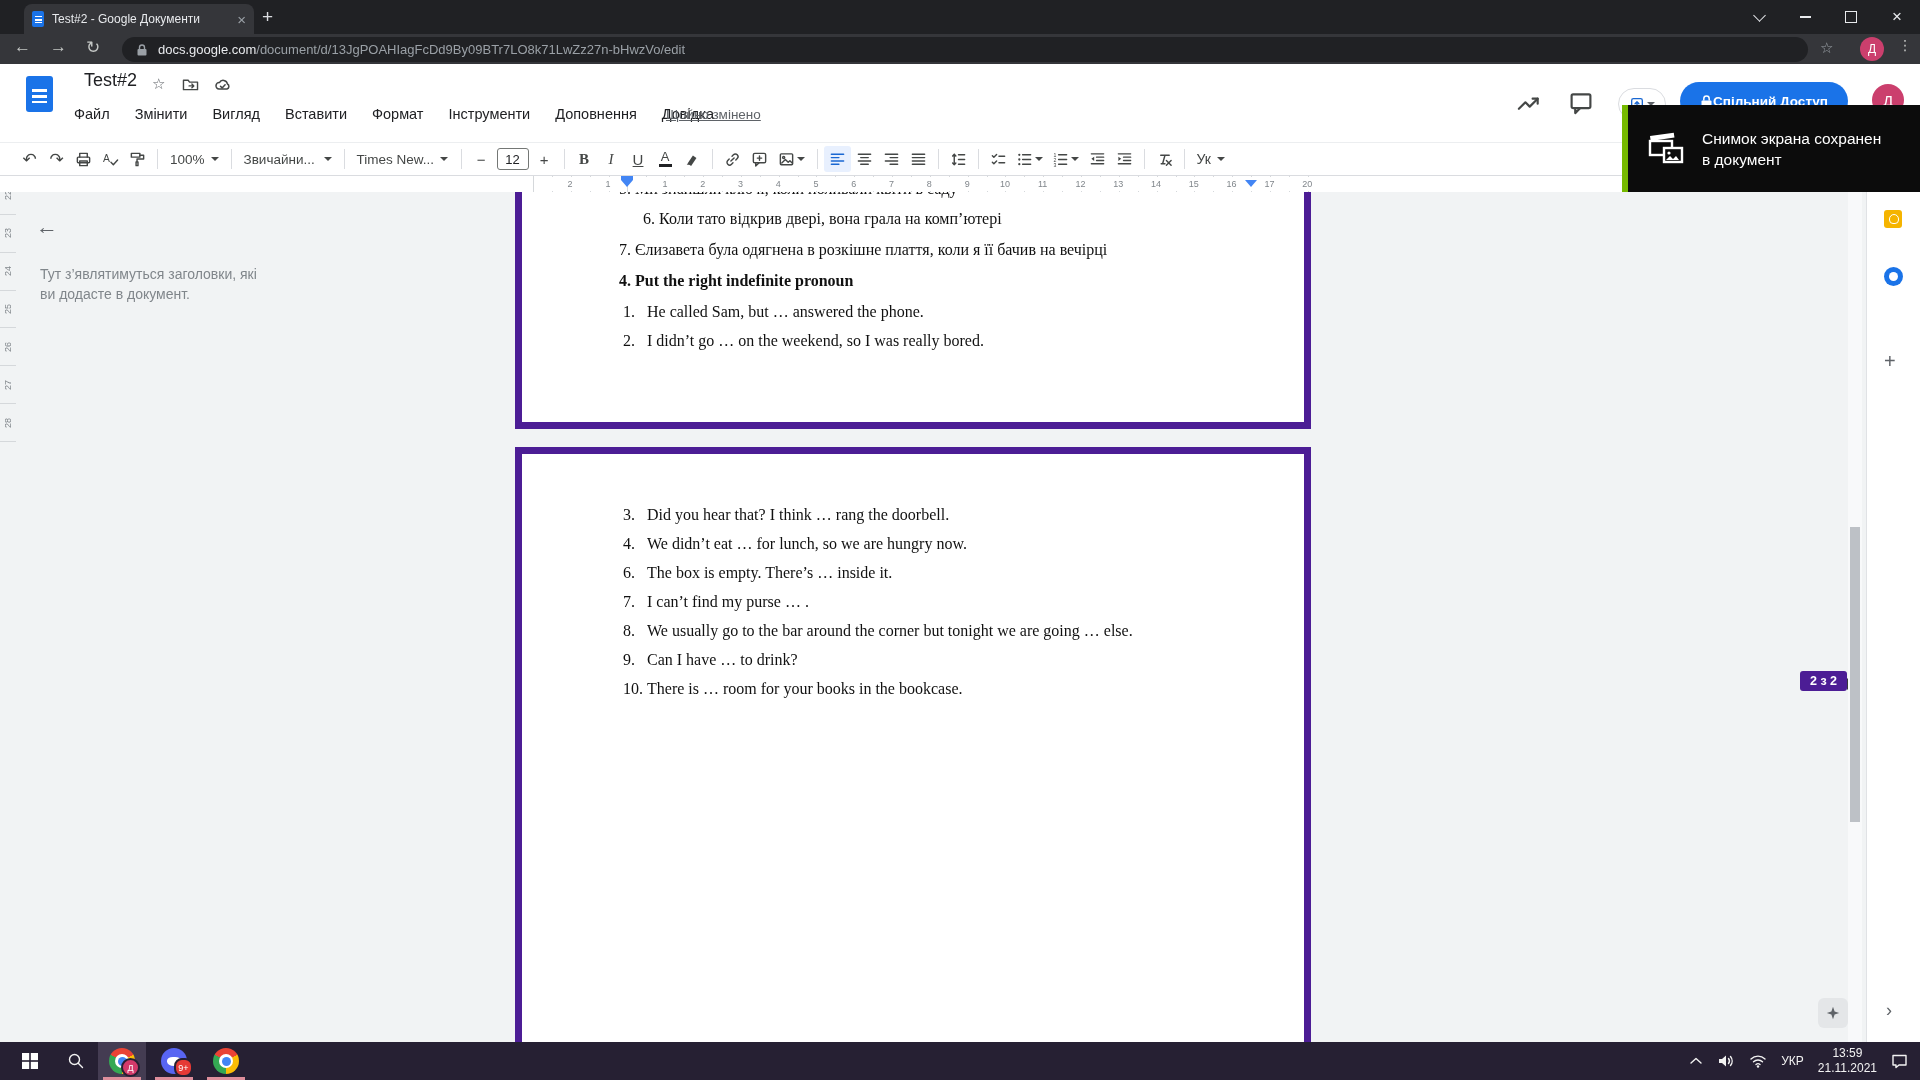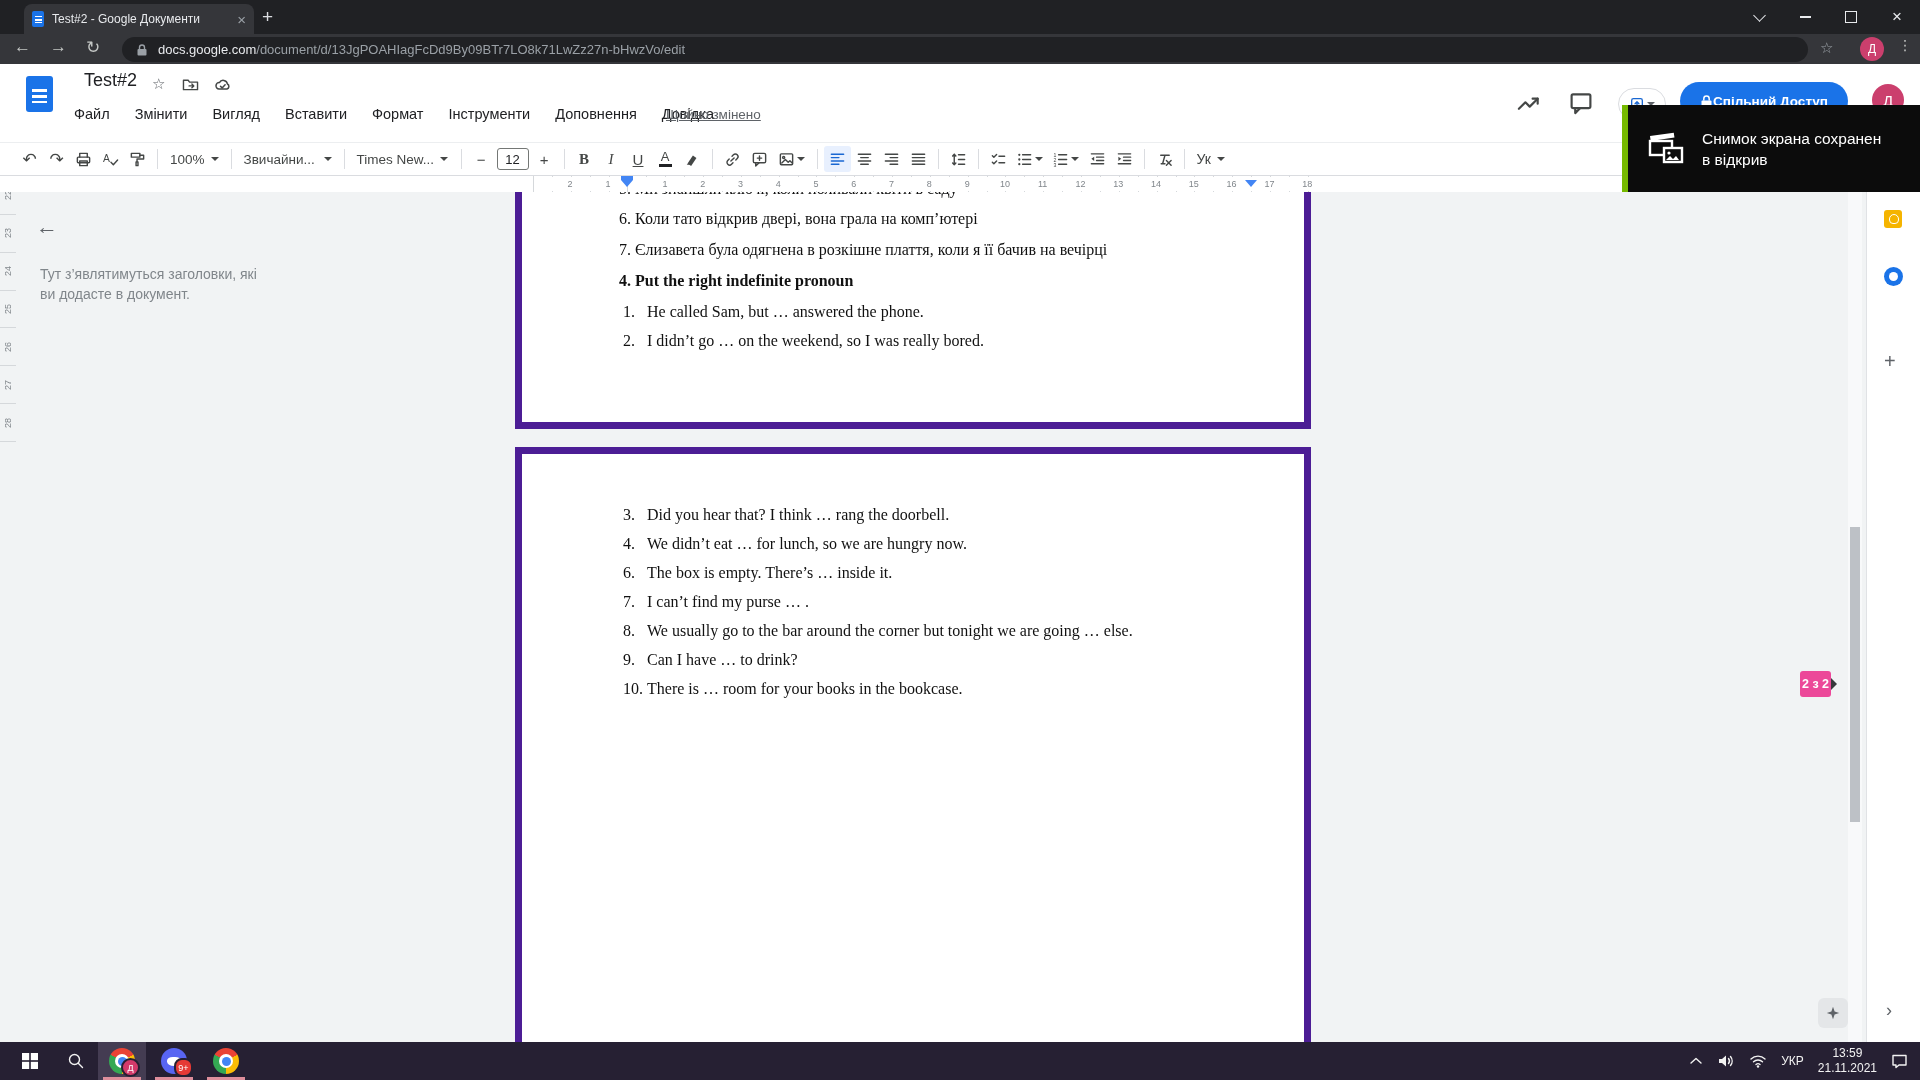--- a/index.html
+++ b/index.html
@@ -110,21 +110,21 @@
        color:#111;line-height:20px;}
   #page1{top:0;height:237px;border-top:none;}
   #page2{top:255px;height:600px;border-bottom:none;}
   .dline{position:absolute;left:97px;white-space:nowrap;}
   .num{display:inline-block;min-width:24px;}
   #p2-list{padding:51px 0 0 101px;}
   .p2-row{margin-bottom:9px;white-space:nowrap;}
   .hline{font-weight:bold;}
 
   
-  #page-badge{position:absolute;left:1800px;top:479px;height:26px;padding:0 2px;background:#ec4899;
+  #page-badge{position:absolute;left:1800px;top:479px;height:20px;padding:0 10px;background:#4c1d95;
        border-radius:3px;color:#fff;font-size:12.5px;font-weight:bold;display:flex;align-items:center;}
   #page-badge::after{content:"";position:absolute;right:-6px;top:7px;width:0;height:0;
        border-top:6px solid transparent;border-bottom:6px solid transparent;border-left:6px solid #37383b;}
 
   
   #scroll-track{position:absolute;left:1848px;top:0;width:14px;height:850px;background:#f8f9fa;}
   #scroll-thumb{position:absolute;left:1850px;top:335px;width:10px;height:295px;background:#bdc1c6;}
   #side-rail{position:absolute;left:1866px;top:0;width:54px;height:850px;background:#fff;
        border-left:1px solid #e0e2e5;}
   .rail-ico{position:absolute;left:1884px;}
@@ -427,21 +427,21 @@
           <span class="rn">8</span>
           <span class="rn">9</span>
           <span class="rn">10</span>
           <span class="rn">11</span>
           <span class="rn">12</span>
           <span class="rn">13</span>
           <span class="rn">14</span>
           <span class="rn">15</span>
           <span class="rn">16</span>
           <span class="rn">17</span>
-          <span class="rn">18</span>
+          <span class="rn">20</span>
         </div>
       <div class="ind-left">
         <div class="ind-bar"></div>
           <div class="ind-tri"></div>
       </div>
       <div class="ind-right">
         <div class="ind-tri"></div>
       </div>
     </div>
   </div>
@@ -471,21 +471,21 @@
           <span>28</span>
         </div>
       </div>
 
     <div id="outline-back">←</div>
     <div id="outline-hint">Тут з’являтимуться заголовки, які ви додасте в документ.</div>
 
     <div id="page1" class="page">
       <div class="dline" style="top:-13px;">5. Ми знайшли ключі, коли поливали квіти в саду</div>
       <div>
-          <div class="dline" style="top: 17px;">6. Коли тато відкрив двері, вона грала на комп’ютері</div>
+          <div class="dline" style="top: 17px; margin-left: 24px;">6. Коли тато відкрив двері, вона грала на комп’ютері</div>
           <div class="dline" style="top: 48px;">7. Єлизавета була одягнена в розкішне плаття, коли я її бачив на вечірці</div>
         </div>
       <div class="dline hline" style="top:79px;">4. Put the right indefinite pronoun</div>
       <div>
           <div class="dline en" style="top: 110px; left: 101px;"><span class="num">1.</span><span>He called Sam, but … answered the phone.</span></div>
           <div class="dline en" style="top: 139px; left: 101px;"><span class="num">2.</span><span>I didn’t go … on the weekend, so I was really bored.</span></div>
         </div>
     </div>
 
     <div id="page2" class="page">
@@ -521,21 +521,21 @@
   <div id="notify">
     <svg id="notify-icon" width="40" height="34" viewBox="0 0 40 34">
       <rect x="2" y="4" width="24" height="5" fill="#fff" transform="rotate(-8 2 4)"></rect>
       <rect x="2" y="9" width="22" height="14" fill="none" stroke="#fff" stroke-width="2.4"></rect>
       <rect x="16" y="16" width="18" height="14" fill="#0c0c0c" stroke="#fff" stroke-width="2.4"></rect>
       <circle cx="21" cy="21" r="1.6" fill="#fff"></circle>
       <path d="M18 28l4-4 3 3 3-3 3 4z" fill="#fff"></path>
     </svg>
     <div id="notify-text">
       <div>Снимок экрана сохранен</div>
-      <div>в відкрив</div>
+      <div>в документ</div>
     </div>
   </div>
 
   <div id="taskbar">
     <div class="tb-slot" style="left:6px;">
       <svg width="16" height="16" viewBox="0 0 16 16">
         <rect x="0" y="0" width="7.2" height="7.2" fill="#fff"></rect>
           <rect x="8.8" y="0" width="7.2" height="7.2" fill="#fff"></rect>
         <rect x="0" y="8.8" width="7.2" height="7.2" fill="#fff"></rect>
           <rect x="8.8" y="8.8" width="7.2" height="7.2" fill="#fff"></rect>

